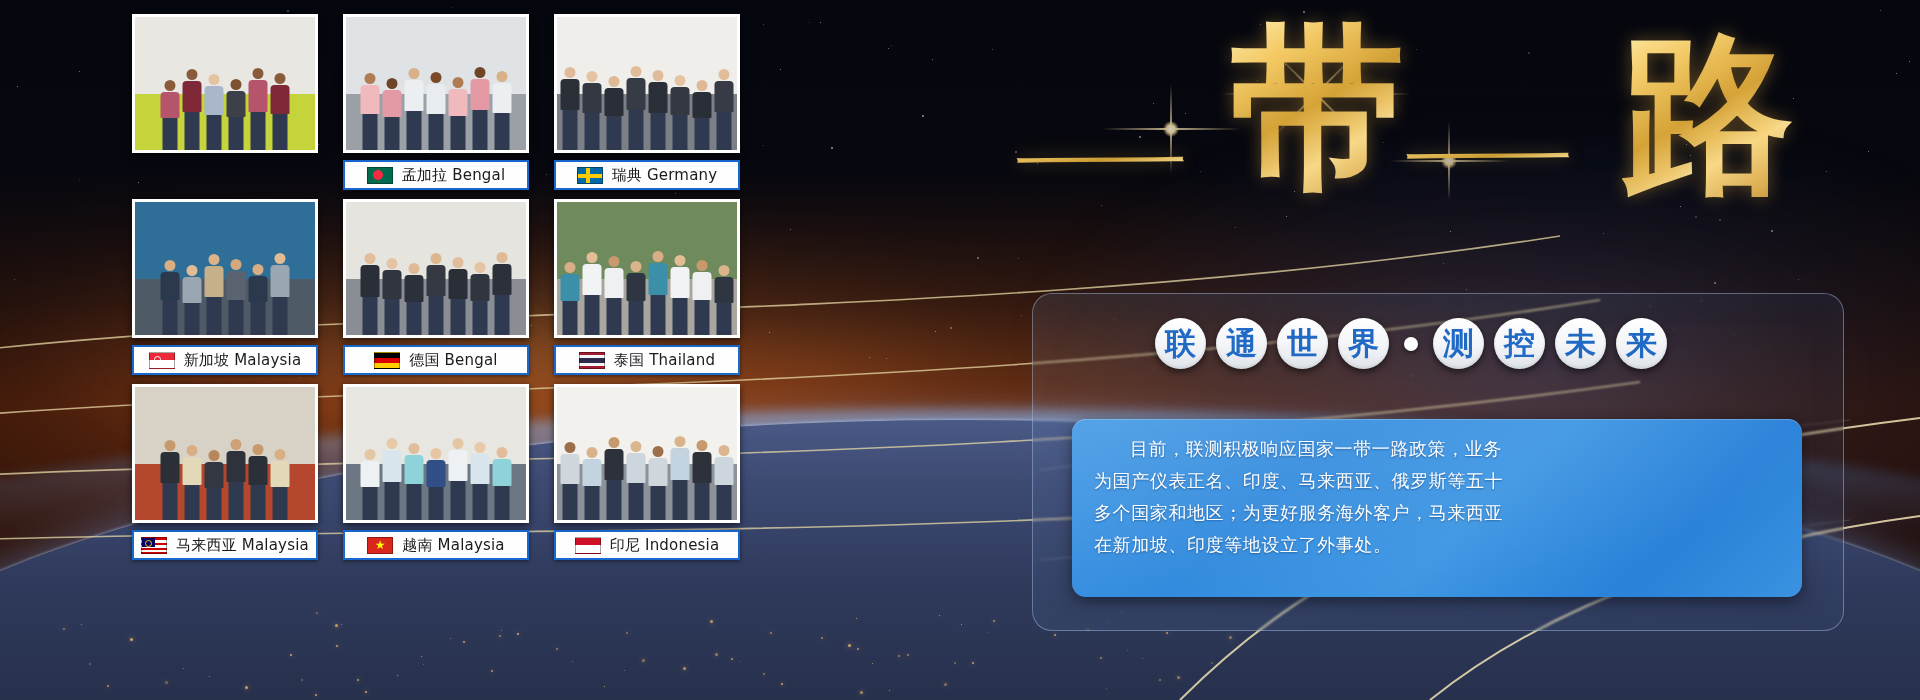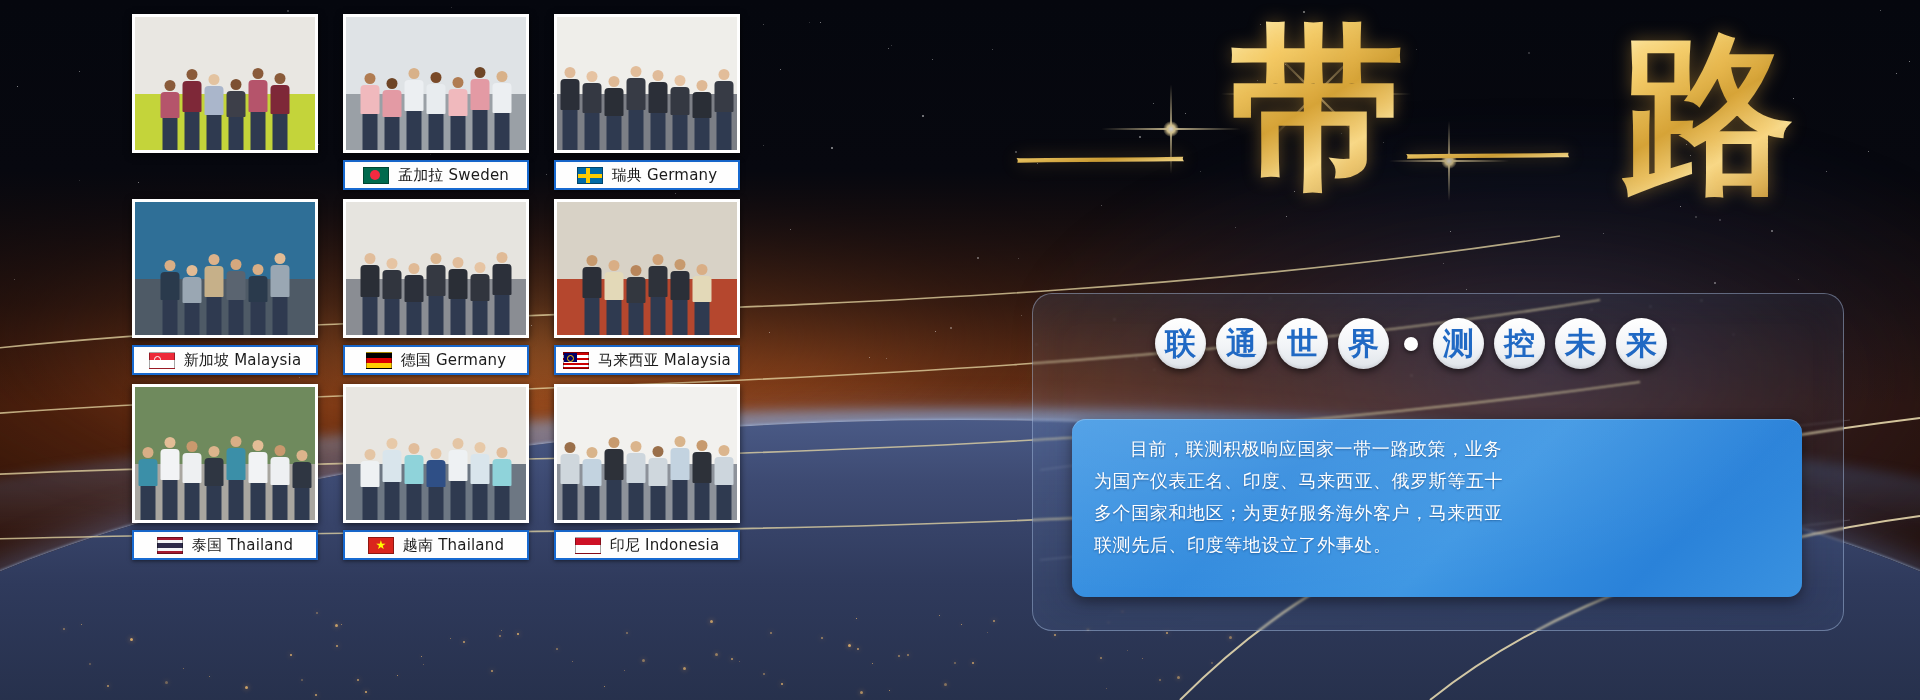--- a/index.html
+++ b/index.html
@@ -533,21 +533,21 @@
             </div>
             <div class="p">
               <div class="head" style="background: rgb(216, 177, 137);"></div>
               <div class="torso" style="height: 29.82px; background: rgb(236, 239, 242);"></div>
               <div class="legs" style="height: 36.92px;"></div>
             </div>
           </div>
         </div>
         <div class="label">
           <span class="flag f-bd"></span>
-          <span class="txt">孟加拉 Sweden</span>
+          <span class="txt">孟加拉 Bengal</span>
         </div>
       </div>
       <div class="card">
         <div class="photo">
           <div class="scene" style="background: linear-gradient(rgb(239, 238, 234) 0%, rgb(239, 238, 234) 62%, rgba(0, 0, 0, 0.06) 100%);"></div>
           <div class="floor" style="background: rgb(124, 127, 134);"></div>
           <div class="ppl">
             <div class="p">
               <div class="head" style="background: rgb(224, 187, 153);"></div>
               <div class="torso" style="height: 31.92px; background: rgb(43, 47, 56);"></div>
@@ -674,21 +674,73 @@
             </div>
             <div class="p">
               <div class="head" style="background: rgb(224, 186, 150);"></div>
               <div class="torso" style="height: 31.92px; background: rgb(44, 48, 58);"></div>
               <div class="legs" style="height: 39.52px;"></div>
             </div>
           </div>
         </div>
         <div class="label">
           <span class="flag f-de"></span>
-          <span class="txt">德国 Germany</span>
+          <span class="txt">德国 Bengal</span>
+        </div>
+      </div>
+      <div class="card">
+        <div class="photo">
+          <div class="scene" style="background: linear-gradient(rgb(111, 138, 93) 0%, rgb(111, 138, 93) 62%, rgba(0, 0, 0, 0.06) 100%);"></div>
+          <div class="floor" style="background: rgb(169, 166, 160);"></div>
+          <div class="ppl">
+            <div class="p">
+              <div class="head" style="background: rgb(216, 174, 134);"></div>
+              <div class="torso" style="height: 27.3px; background: rgb(59, 143, 168);"></div>
+              <div class="legs" style="height: 33.8px;"></div>
+            </div>
+            <div class="p">
+              <div class="head" style="background: rgb(227, 189, 150);"></div>
+              <div class="torso" style="height: 31.92px; background: rgb(242, 243, 245);"></div>
+              <div class="legs" style="height: 39.52px;"></div>
+            </div>
+            <div class="p">
+              <div class="head" style="background: rgb(201, 153, 110);"></div>
+              <div class="torso" style="height: 29.82px; background: rgb(238, 240, 242);"></div>
+              <div class="legs" style="height: 36.92px;"></div>
+            </div>
+            <div class="p">
+              <div class="head" style="background: rgb(220, 180, 140);"></div>
+              <div class="torso" style="height: 27.72px; background: rgb(47, 54, 66);"></div>
+              <div class="legs" style="height: 34.32px;"></div>
+            </div>
+            <div class="p">
+              <div class="head" style="background: rgb(216, 174, 134);"></div>
+              <div class="torso" style="height: 32.34px; background: rgb(59, 143, 168);"></div>
+              <div class="legs" style="height: 40.04px;"></div>
+            </div>
+            <div class="p">
+              <div class="head" style="background: rgb(227, 189, 150);"></div>
+              <div class="torso" style="height: 30.24px; background: rgb(242, 243, 245);"></div>
+              <div class="legs" style="height: 37.44px;"></div>
+            </div>
+            <div class="p">
+              <div class="head" style="background: rgb(201, 153, 110);"></div>
+              <div class="torso" style="height: 28.14px; background: rgb(238, 240, 242);"></div>
+              <div class="legs" style="height: 34.84px;"></div>
+            </div>
+            <div class="p">
+              <div class="head" style="background: rgb(220, 180, 140);"></div>
+              <div class="torso" style="height: 26.04px; background: rgb(47, 54, 66);"></div>
+              <div class="legs" style="height: 32.24px;"></div>
+            </div>
+          </div>
+        </div>
+        <div class="label">
+          <span class="flag f-th"></span>
+          <span class="txt">泰国 Thailand</span>
         </div>
       </div>
       <div class="card">
         <div class="photo">
           <div class="scene" style="background: linear-gradient(rgb(216, 210, 198) 0%, rgb(216, 210, 198) 62%, rgba(0, 0, 0, 0.06) 100%);"></div>
           <div class="floor" style="background: rgb(181, 71, 46);"></div>
           <div class="ppl">
             <div class="p">
               <div class="head" style="background: rgb(199, 154, 110);"></div>
               <div class="torso" style="height: 30.24px; background: rgb(43, 47, 56);"></div>
@@ -721,72 +773,20 @@
             </div>
           </div>
         </div>
         <div class="label">
           <span class="flag f-my"></span>
           <span class="txt">马来西亚 Malaysia</span>
         </div>
       </div>
       <div class="card">
         <div class="photo">
-          <div class="scene" style="background: linear-gradient(rgb(111, 138, 93) 0%, rgb(111, 138, 93) 62%, rgba(0, 0, 0, 0.06) 100%);"></div>
-          <div class="floor" style="background: rgb(169, 166, 160);"></div>
-          <div class="ppl">
-            <div class="p">
-              <div class="head" style="background: rgb(216, 174, 134);"></div>
-              <div class="torso" style="height: 27.3px; background: rgb(59, 143, 168);"></div>
-              <div class="legs" style="height: 33.8px;"></div>
-            </div>
-            <div class="p">
-              <div class="head" style="background: rgb(227, 189, 150);"></div>
-              <div class="torso" style="height: 31.92px; background: rgb(242, 243, 245);"></div>
-              <div class="legs" style="height: 39.52px;"></div>
-            </div>
-            <div class="p">
-              <div class="head" style="background: rgb(201, 153, 110);"></div>
-              <div class="torso" style="height: 29.82px; background: rgb(238, 240, 242);"></div>
-              <div class="legs" style="height: 36.92px;"></div>
-            </div>
-            <div class="p">
-              <div class="head" style="background: rgb(220, 180, 140);"></div>
-              <div class="torso" style="height: 27.72px; background: rgb(47, 54, 66);"></div>
-              <div class="legs" style="height: 34.32px;"></div>
-            </div>
-            <div class="p">
-              <div class="head" style="background: rgb(216, 174, 134);"></div>
-              <div class="torso" style="height: 32.34px; background: rgb(59, 143, 168);"></div>
-              <div class="legs" style="height: 40.04px;"></div>
-            </div>
-            <div class="p">
-              <div class="head" style="background: rgb(227, 189, 150);"></div>
-              <div class="torso" style="height: 30.24px; background: rgb(242, 243, 245);"></div>
-              <div class="legs" style="height: 37.44px;"></div>
-            </div>
-            <div class="p">
-              <div class="head" style="background: rgb(201, 153, 110);"></div>
-              <div class="torso" style="height: 28.14px; background: rgb(238, 240, 242);"></div>
-              <div class="legs" style="height: 34.84px;"></div>
-            </div>
-            <div class="p">
-              <div class="head" style="background: rgb(220, 180, 140);"></div>
-              <div class="torso" style="height: 26.04px; background: rgb(47, 54, 66);"></div>
-              <div class="legs" style="height: 32.24px;"></div>
-            </div>
-          </div>
-        </div>
-        <div class="label">
-          <span class="flag f-th"></span>
-          <span class="txt">泰国 Thailand</span>
-        </div>
-      </div>
-      <div class="card">
-        <div class="photo">
           <div class="scene" style="background: linear-gradient(rgb(232, 230, 225) 0%, rgb(232, 230, 225) 62%, rgba(0, 0, 0, 0.06) 100%);"></div>
           <div class="floor" style="background: rgb(109, 119, 131);"></div>
           <div class="ppl">
             <div class="p">
               <div class="head" style="background: rgb(228, 197, 164);"></div>
               <div class="torso" style="height: 26.46px; background: rgb(238, 241, 243);"></div>
               <div class="legs" style="height: 32.76px;"></div>
             </div>
             <div class="p">
               <div class="head" style="background: rgb(231, 201, 168);"></div>
@@ -815,21 +815,21 @@
             </div>
             <div class="p">
               <div class="head" style="background: rgb(225, 189, 155);"></div>
               <div class="torso" style="height: 27.3px; background: rgb(143, 211, 218);"></div>
               <div class="legs" style="height: 33.8px;"></div>
             </div>
           </div>
         </div>
         <div class="label">
           <span class="flag f-vn"></span>
-          <span class="txt">越南 Thailand</span>
+          <span class="txt">越南 Malaysia</span>
         </div>
       </div>
       <div class="card">
         <div class="photo">
           <div class="scene" style="background: linear-gradient(rgb(242, 241, 238) 0%, rgb(242, 241, 238) 62%, rgba(0, 0, 0, 0.06) 100%);"></div>
           <div class="floor" style="background: rgb(141, 146, 154);"></div>
           <div class="ppl">
             <div class="p">
               <div class="head" style="background: rgb(154, 111, 74);"></div>
               <div class="torso" style="height: 29.4px; background: rgb(207, 215, 221);"></div>
@@ -897,16 +897,16 @@
       <span class="sg">测</span>
       <span class="sg">控</span>
       <span class="sg">未</span>
       <span class="sg">来</span>
     </div>
 
   <div id="blurb">
       <div class="blurb-line indent">目前，联测积极响应国家一带一路政策，业务</div>
       <div class="blurb-line">为国产仪表正名、印度、马来西亚、俄罗斯等五十</div>
       <div class="blurb-line">多个国家和地区；为更好服务海外客户，马来西亚</div>
-      <div class="blurb-line">联测先后、印度等地设立了外事处。</div>
+      <div class="blurb-line">在新加坡、印度等地设立了外事处。</div>
     </div>
 
 </div>
 
 </body></html>

